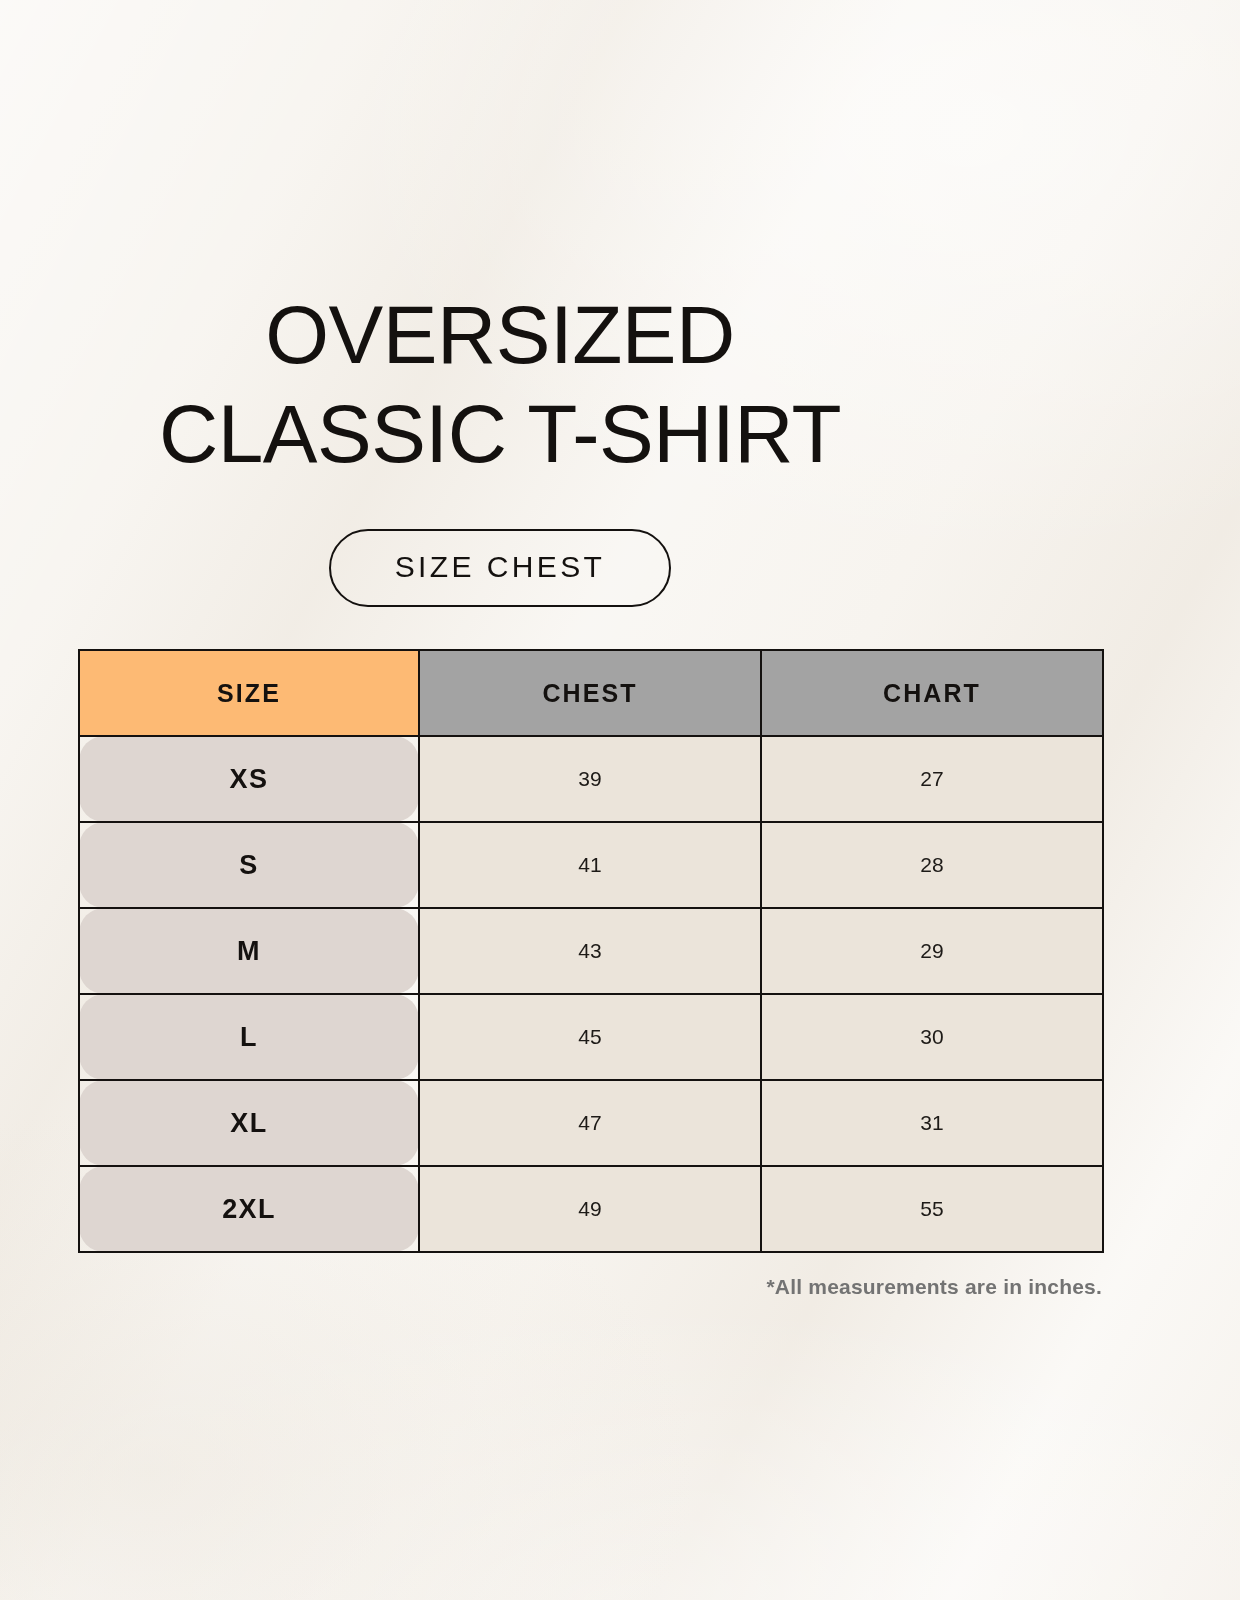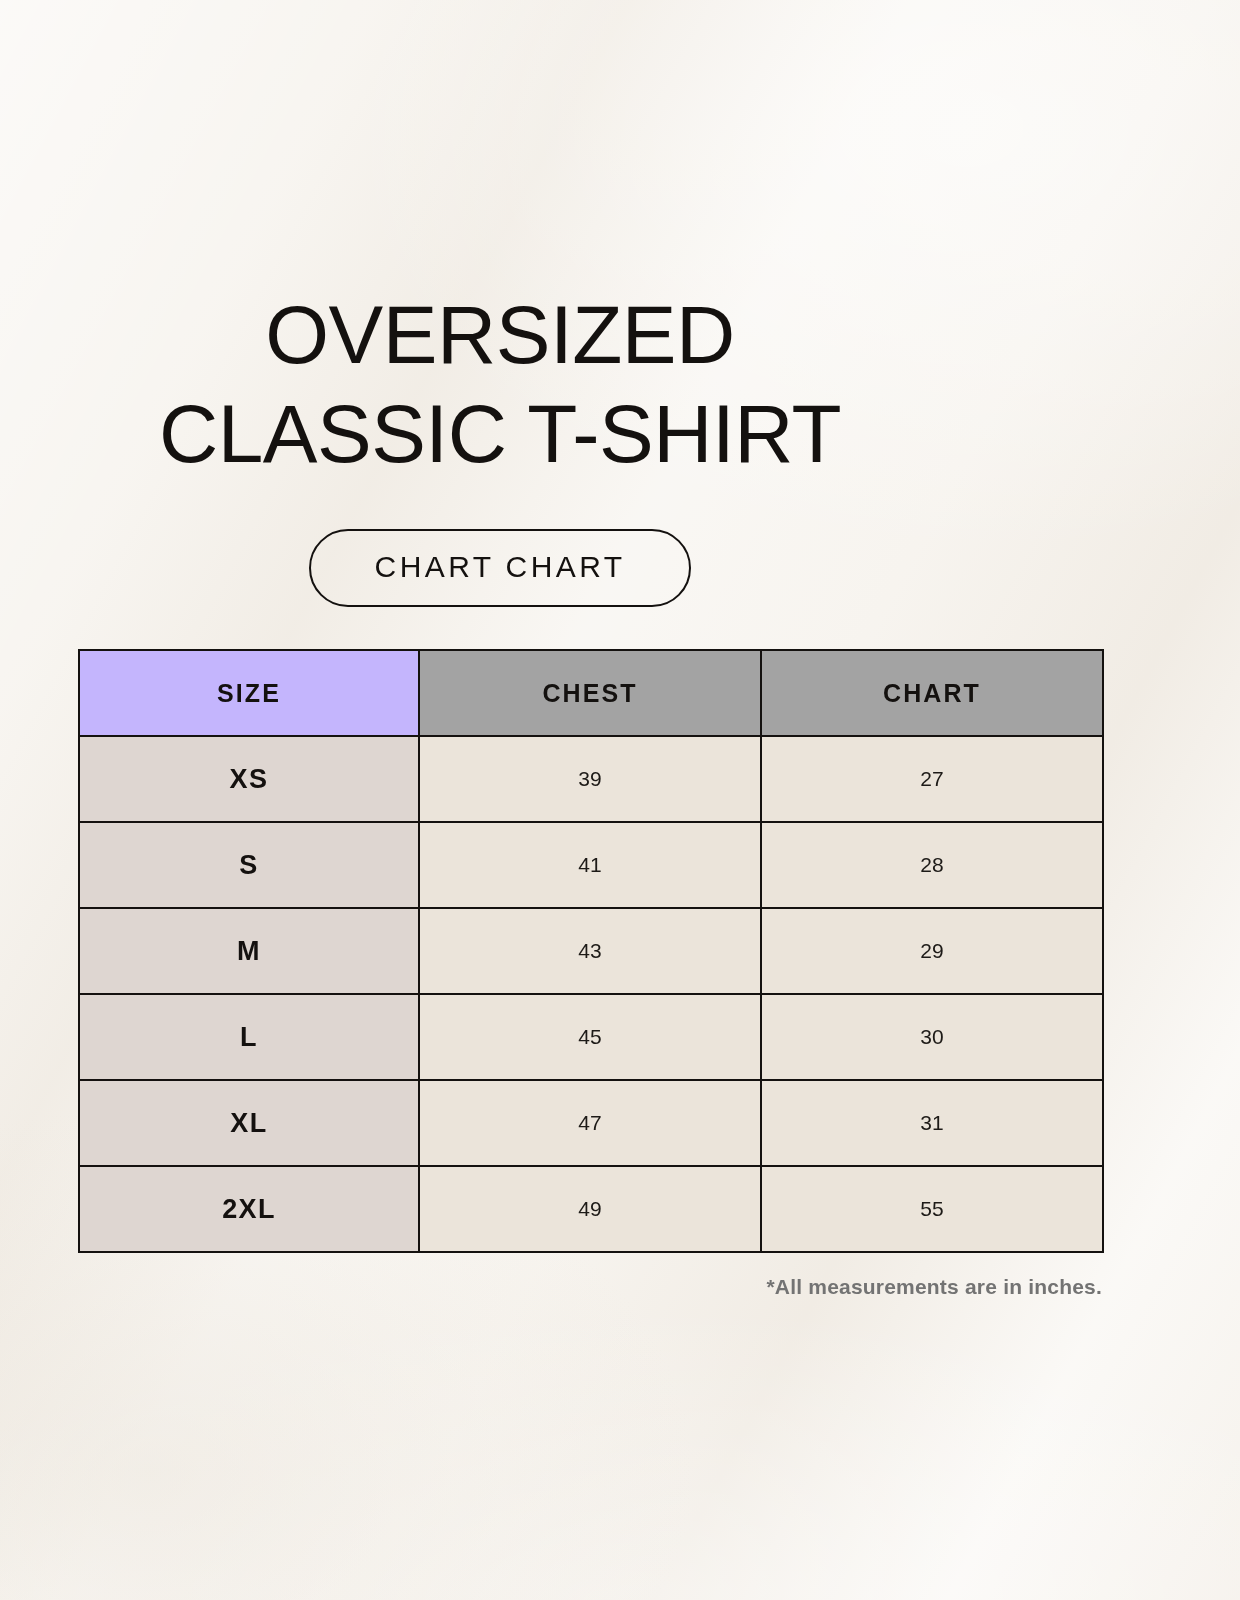--- a/index.html
+++ b/index.html
@@ -94,29 +94,30 @@
   col.c-size { width: 340px; }
   col.c-val  { width: 342px; }
 
   thead th {
     height: 88px;
     font-size: 25px;
     letter-spacing: 2.1px;
     font-weight: 700;
     color: #14110f;
   }
-  thead th.size-head { background: #c4b5fd; }
+  thead th.size-head { background: #fdba74; }
   thead th.measure-head { background: #a3a3a3; }
 
   tbody td.size-cell {
     background: #ded6d1;
     font-weight: 700;
     font-size: 27px;
     letter-spacing: 1.4px;
     color: #14110f;
+    border-radius: 25px;
   }
   tbody td.value-cell {
     background: #ebe4da;
     font-weight: 400;
     font-size: 21px;
     color: #1d1a17;
   }
 
   .footnote {
     width: 1024px;
@@ -135,21 +136,21 @@
 <div class="bg-wash2"></div>
 
 <div class="page">
 
   <div class="title-block">
     <div class="title-line first">OVERSIZED</div>
     <div class="title-line second">CLASSIC T-SHIRT</div>
   </div>
 
   <div class="pill-wrap">
-    <div class="pill">CHART CHART</div>
+    <div class="pill">SIZE CHEST</div>
   </div>
 
   <div class="table-wrap">
     <table class="size-chart">
       <colgroup>
         <col class="c-size">
         <col class="c-val">
         <col class="c-val">
       </colgroup>
       <thead>

